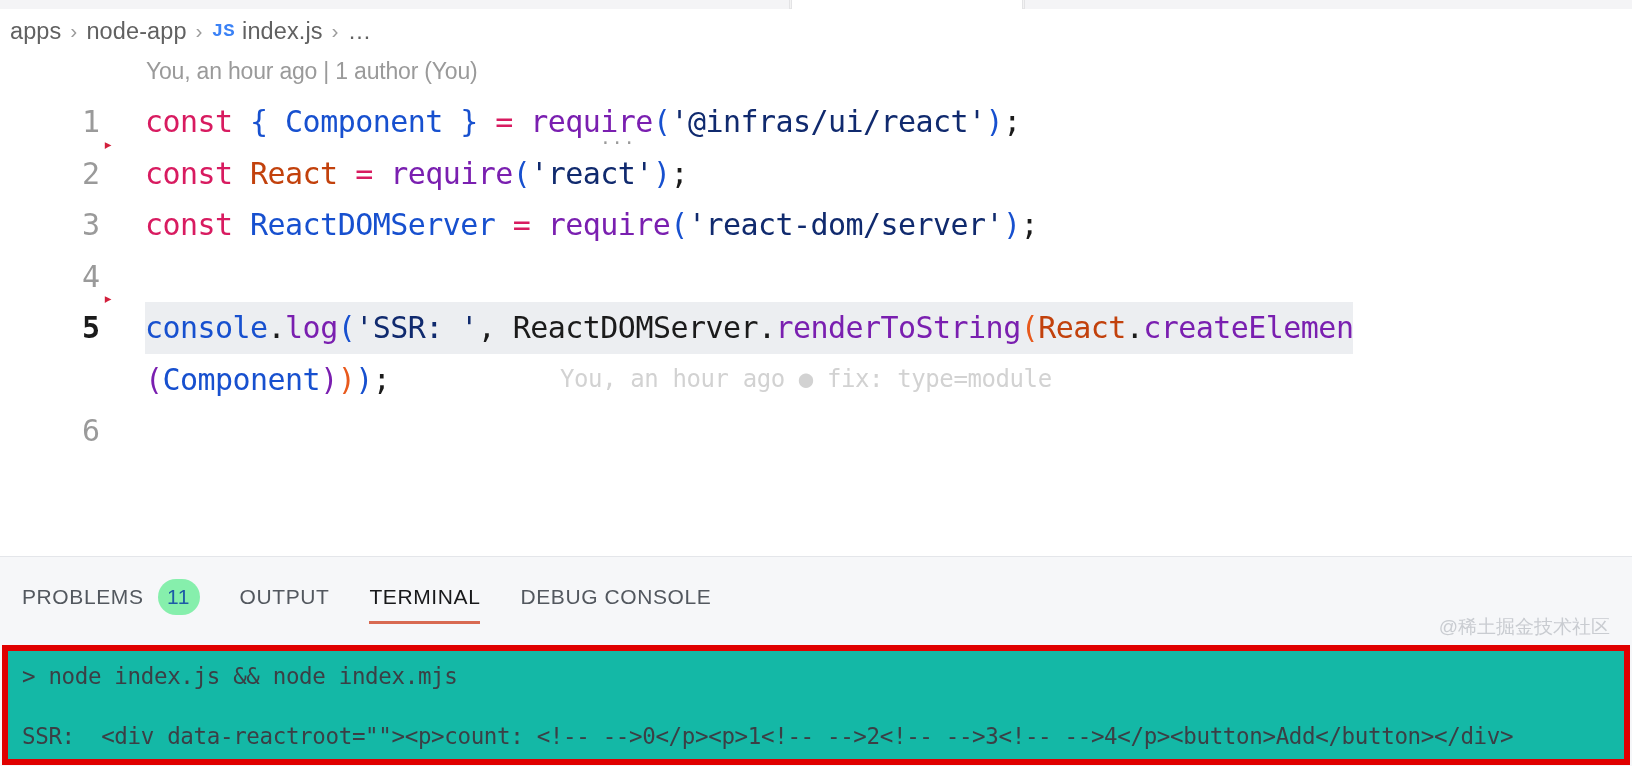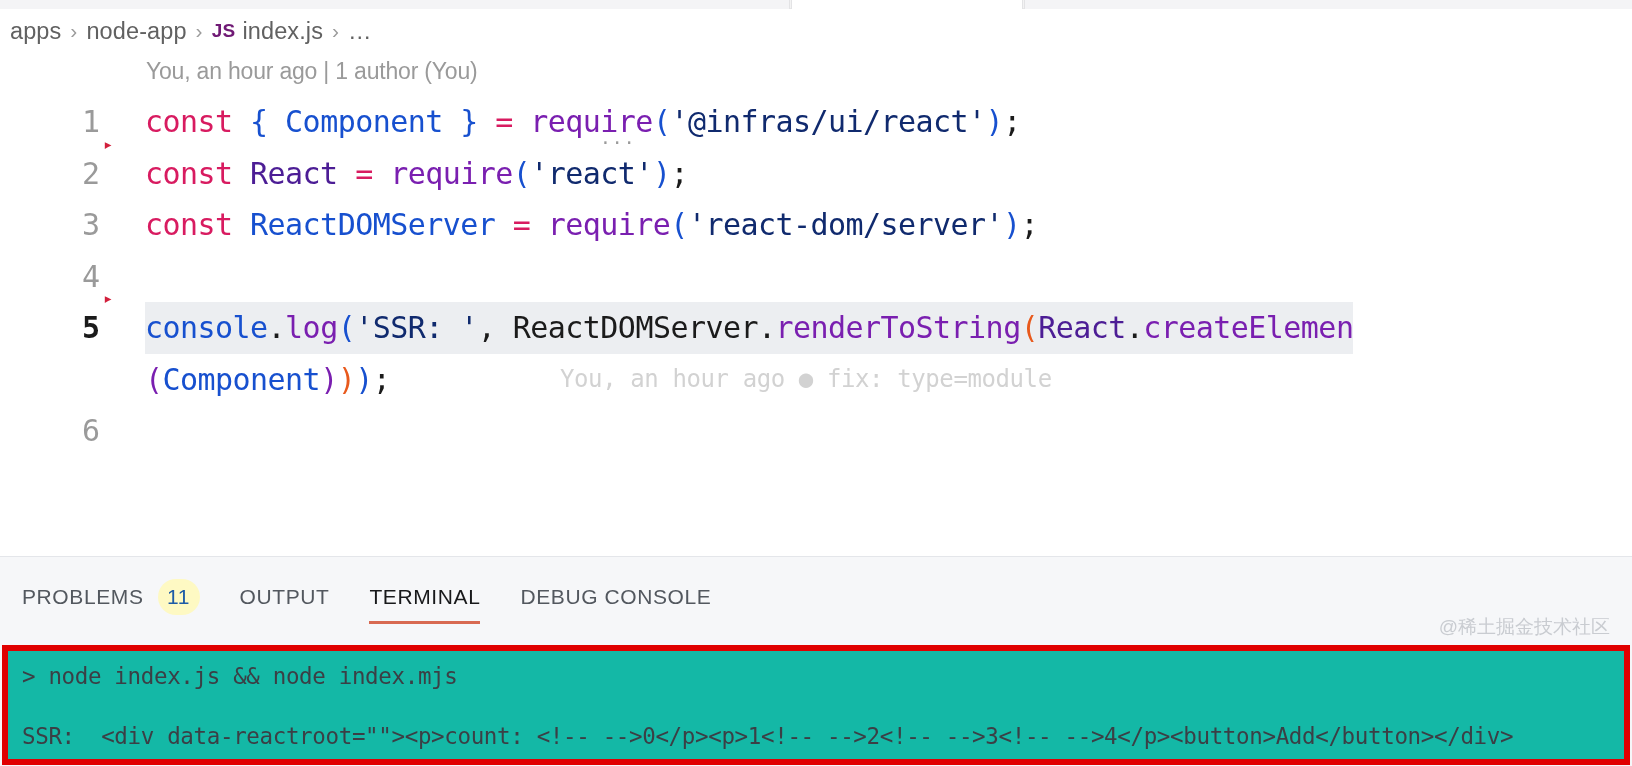--- a/index.html
+++ b/index.html
@@ -43,25 +43,26 @@
     letter-spacing: 0.1px;
     white-space: nowrap;
   }
   .breadcrumb .crumb { color: #616161; }
   .breadcrumb .sep {
     color: #9b9b9b;
     margin: 0 9px;
     font-size: 21px;
   }
   .breadcrumb .js-badge {
-    color: #701a75;
+    color: #3b82f6;
     font-weight: bold;
     font-size: 19px;
     margin-right: 7px;
     letter-spacing: 0.3px;
+    font-family: Liberation Mono, monospace;
   }
   .breadcrumb .ellipsis { color: #616161; letter-spacing: 1px;}
 
   
   .editor {
     position: absolute; left: 0; top: 50px;
     width: 1632px; height: 505px;
     background: #ffffff;
     font-family: "DejaVu Sans Mono", "Liberation Mono", monospace;
   }
@@ -109,21 +110,21 @@
     line-height: 51.5px;
     white-space: pre;
     font-family: "DejaVu Sans Mono", monospace;
     letter-spacing: -0.55px;
   }
   .codetext.hl { background: #eceef1; }
 
   
   .t-kw      { color: #d81b60; }
   .t-cls     { color: #1750cf; }
-  .t-var     { color: #4c1d95; }
+  .t-var     { color: #c2410c; }
   .t-fn      { color: #7a1fb0; }
   .t-str     { color: #102a6e; }
   .t-plain   { color: #1b1b1b; }
   .t-br-blue { color: #1750cf; }
   .t-br-org  { color: #e8591c; }
   .t-br-pur  { color: #7a1fb0; }
   .t-op      { color: #d81b60; }
   .t-punct   { color: #1b1b1b; }
 
   .blame-inline {
@@ -172,21 +173,21 @@
   .ptab.active { color: #18191b; }
   .ptab .underline {
     position: absolute; left: 0; bottom: 13px;
     height: 3px; width: 100%;
     background: #d86a52;
   }
   .badge {
     margin-left: 14px;
     min-width: 42px; height: 36px;
     border-radius: 18px;
-    background: #fef9c3;
+    background: #86efac;
     color: #1d5ba6;
     font-size: 21px;
     display: flex; align-items: center; justify-content: center;
     padding: 0 9px;
   }
 
   
   .term-box {
     position: absolute;
     left: 2px; top: 88px;

